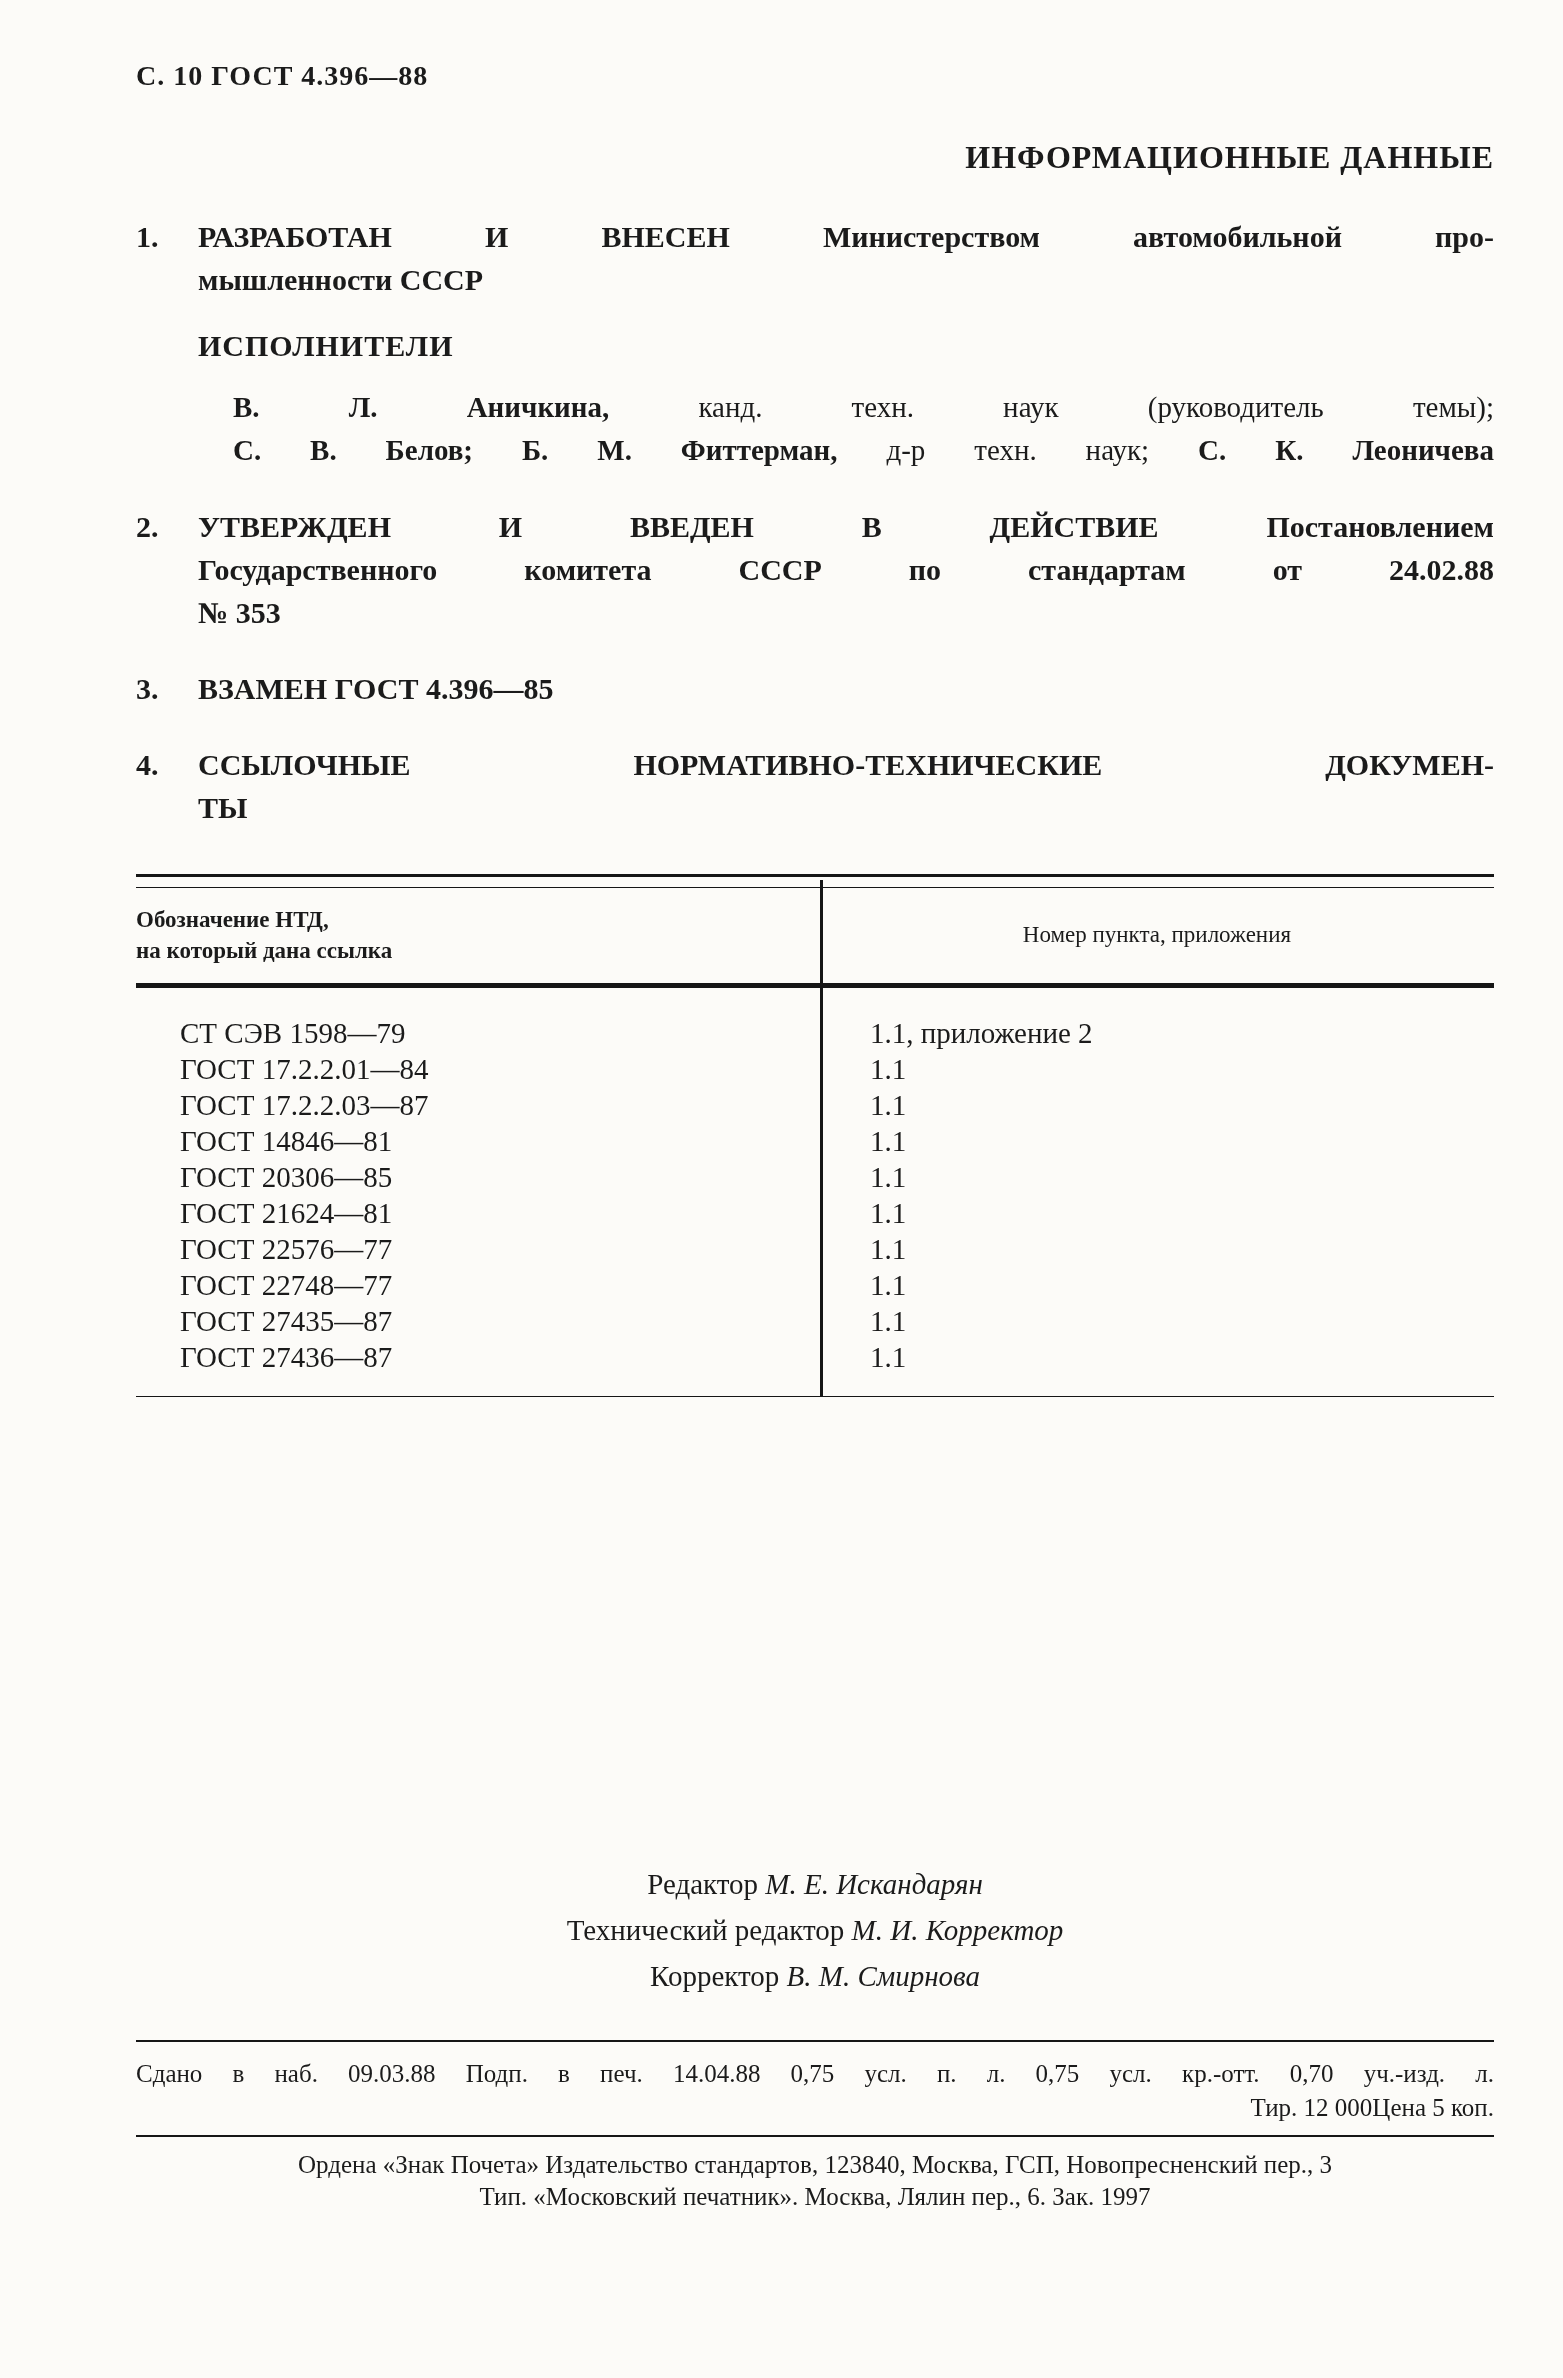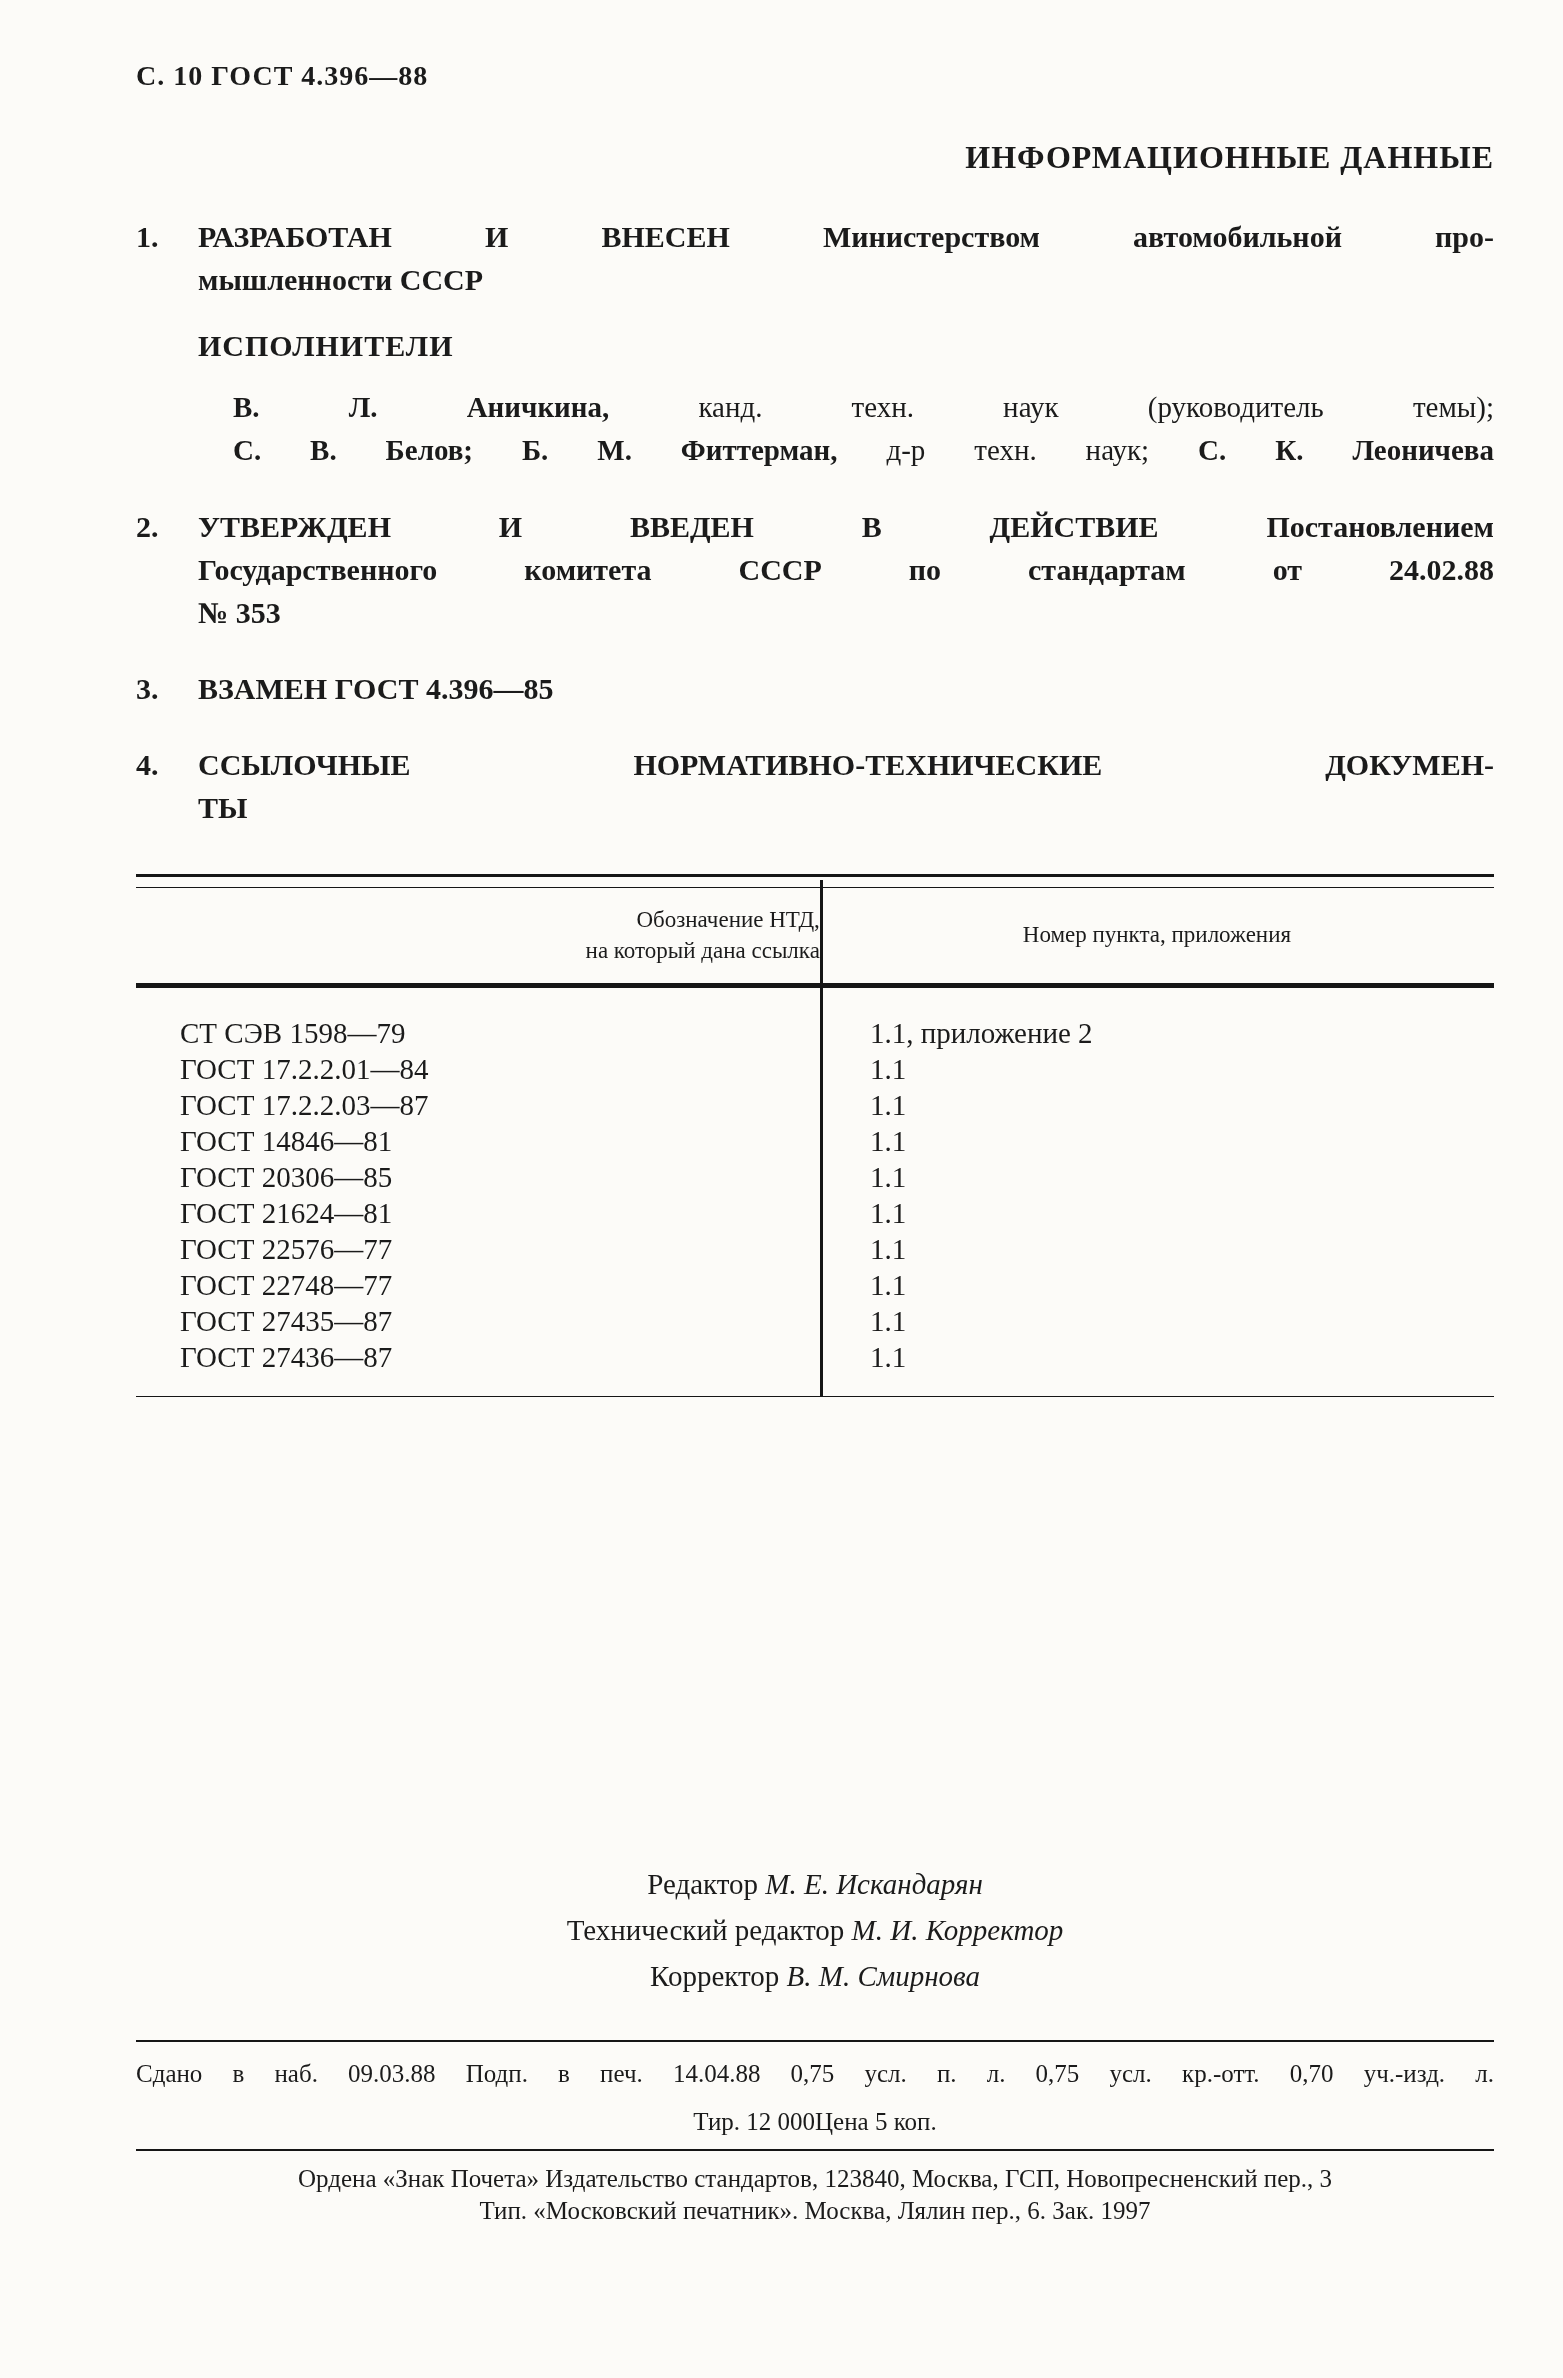--- a/index.html
+++ b/index.html
@@ -71,23 +71,23 @@
     border-top: 3.9px solid #161616;
     border-bottom: 1.9px solid #161616;
   }
   .t-header {
     display: flex;
     align-items: center;
     padding: 15.5px 0 17.5px 0;
   }
   .t-h-left {
     width: 50.36%;
-    text-align: right;
+    text-align: left;
     font-size: 23px;
-    font-weight: 400;
+    font-weight: 700;
     line-height: 31px;
   }
   .t-h-right {
     flex: 1;
     text-align: center;
     font-size: 23px;
     font-weight: 400;
     line-height: 31px;
   }
   .t-rule-mid { border-top: 5.8px solid #161616; }
@@ -122,22 +122,22 @@
   .imprint { margin-top: 41px; font-size: 25px; }
   .imp-rule { border-top: 2.9px solid #161616; }
   .imp-line1 {
     padding-top: 16px;
     text-align: justify;
     text-align-last: justify;
     line-height: 31px;
   }
   .imp-line2 {
     display: flex;
-    justify-content: center;
-    margin-top: 17px;
+    justify-content: flex-end;
+    margin-top: 3px;
     padding-bottom: 11.6px;
     line-height: 31px;
   }
   .imp-publisher {
     padding-top: 11.6px;
     text-align: center;
     line-height: 32px;
   }
   .imp-printer { text-align: center; line-height: 32px; }
 </style>

